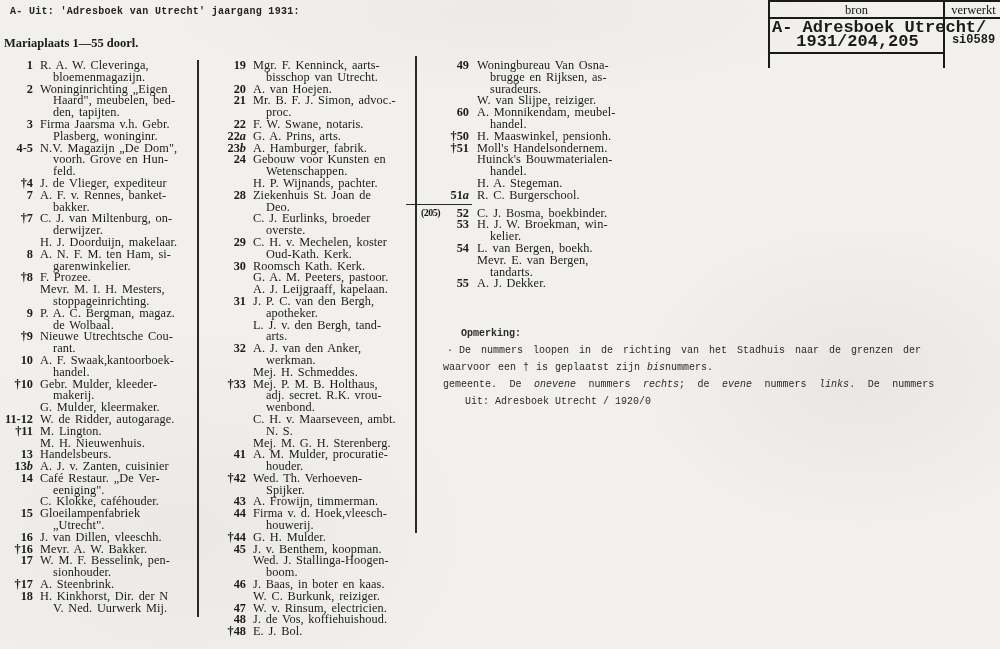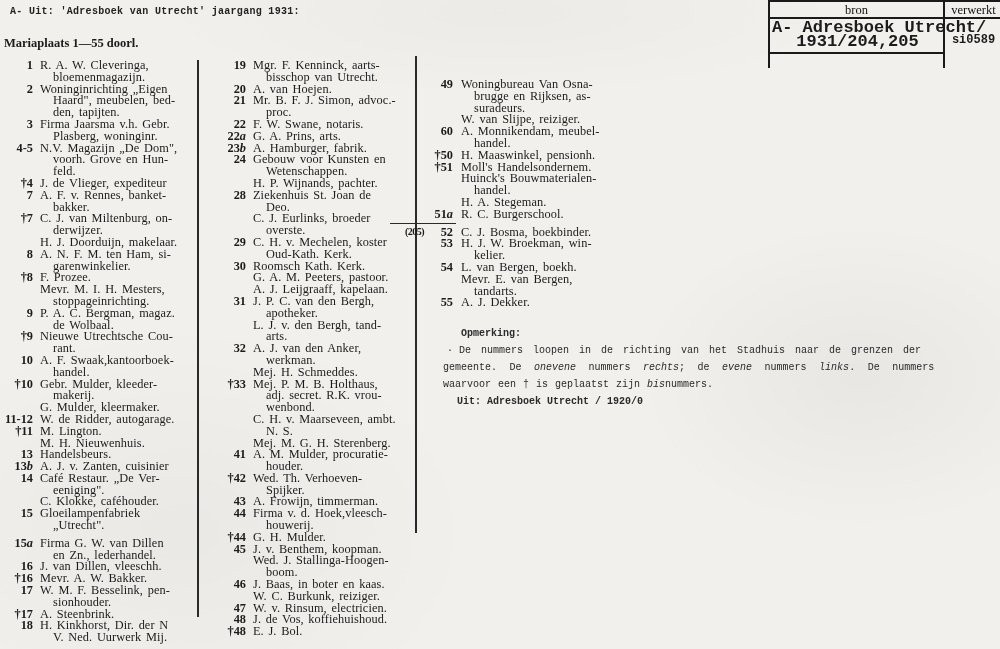--- a/index.html
+++ b/index.html
@@ -48,21 +48,21 @@
     text-align:center;
   }
   
   .vsep{position:absolute; width:1.5px; background:#2a2a2a;}
   .vsep1{left:197px; top:60px; height:557px;}
   .vsep2{left:415px; top:56px; height:477px;}
   
   .col{position:absolute; top:60px;}
   .col1{left:0; width:200px;}
   .col2{left:205px; width:213px;}
-  .col3{left:416px; width:250px;margin-top:19px;}
+  .col3{left:432px; width:250px;}
   .entry{display:flex; align-items:flex-start; position:relative;}
   .entry.gap{margin-top:6px;}
   .num{
     flex:none; text-align:right; font-weight:700; font-size:12.3px;
     line-height:11.8px; white-space:nowrap;
   }
   .col1 .num{width:33px; padding-right:7px;}
   .col2 .num{width:41px; padding-right:7px;}
   .col3 .num{width:37px; padding-right:8px;}
   .lines{flex:1; min-width:0;}
@@ -83,21 +83,21 @@
   .remark{
     position:absolute; left:443px; top:325px; width:557px;
     font-family:"Liberation Mono", monospace; font-size:10px; color:#2a2a2a;
   }
   .r-head{margin-left:18px; font-weight:700; line-height:17px;}
   .r-line{line-height:17px; white-space:nowrap;}
   .r-l1{padding-left:16px; position:relative; word-spacing:4px;}
   .r-dot{position:absolute; left:4px; top:0;}
   .r-l2{word-spacing:6.5px;}
   .r-l3{word-spacing:1px;}
-  .r-src{margin-left:14px; line-height:17px; font-weight:700;}
+  .r-src{margin-left:22px; line-height:17px; font-weight:400;}
 </style>
 </head>
 <body>
 
 <div class="page">
 
   <div class="title">A- Uit: 'Adresboek van Utrecht' jaargang 1931:</div>
   <div class="subtitle">Mariaplaats 1—55 doorl.</div>
 
   <div class="srctable">
@@ -245,27 +245,20 @@
           <div class="line">C. Klokke, caféhouder.</div>
         </div>
       </div>
       <div class="entry">
         <div class="num">15</div>
         <div class="lines">
           <div class="line">Gloeilampenfabriek</div>
           <div class="line wrap">„Utrecht".</div>
         </div>
       </div>
-      <div class="entry gap">
-        <div class="num">15<i>a</i></div>
-        <div class="lines">
-          <div class="line">Firma G. W. van Dillen</div>
-          <div class="line wrap">en Zn., lederhandel.</div>
-        </div>
-      </div>
       <div class="entry">
         <div class="num">16</div>
         <div class="lines">
           <div class="line">J. van Dillen, vleeschh.</div>
         </div>
       </div>
       <div class="entry">
         <div class="num">†16</div>
         <div class="lines">
           <div class="line">Mevr. A. W. Bakker.</div>
@@ -523,18 +516,18 @@
         <div class="num">55</div>
         <div class="lines">
           <div class="line">A. J. Dekker.</div>
         </div>
       </div>
     </div>
 
   <div class="remark">
     <div class="r-head">Opmerking:</div>
     <div class="r-line r-l1"><span class="r-dot">·</span><span>De nummers loopen in de richting van het Stadhuis naar de grenzen der</span></div>
+    <div class="r-line r-l3"><span>waarvoor een † is geplaatst zijn </span><i>bis</i><span>nummers.</span></div>
     <div class="r-line r-l2"><span>gemeente. De </span><i>onevene</i><span> nummers </span><i>rechts</i><span>; de </span><i>evene</i><span> nummers </span><i>links</i><span>. De nummers</span></div>
-    <div class="r-line r-l3"><span>waarvoor een † is geplaatst zijn </span><i>bis</i><span>nummers.</span></div>
     <div class="r-src">Uit: Adresboek Utrecht / 1920/0</div>
   </div>
 
 </div>
 
 </body></html>

